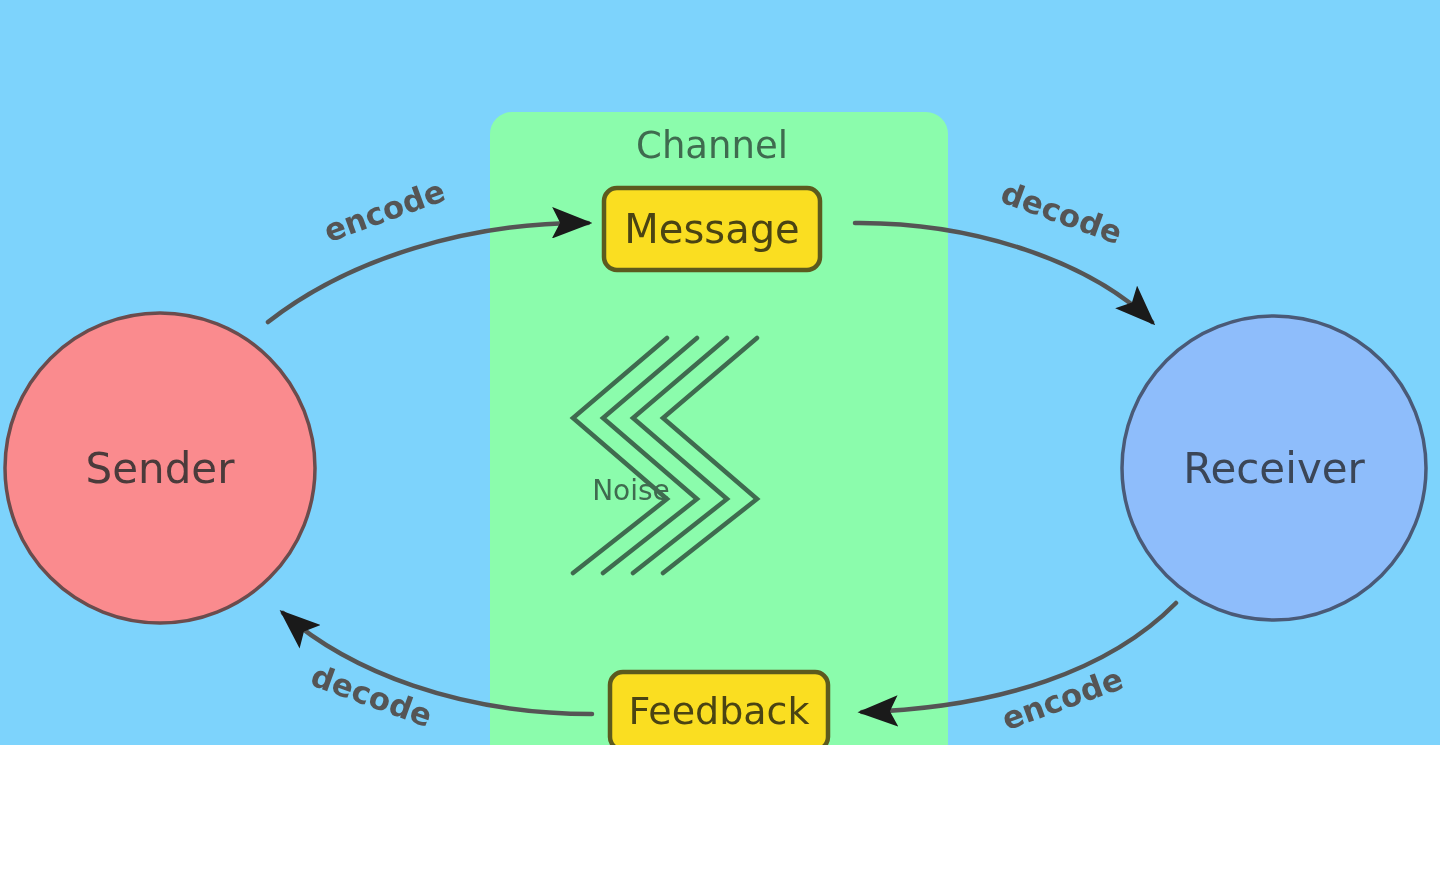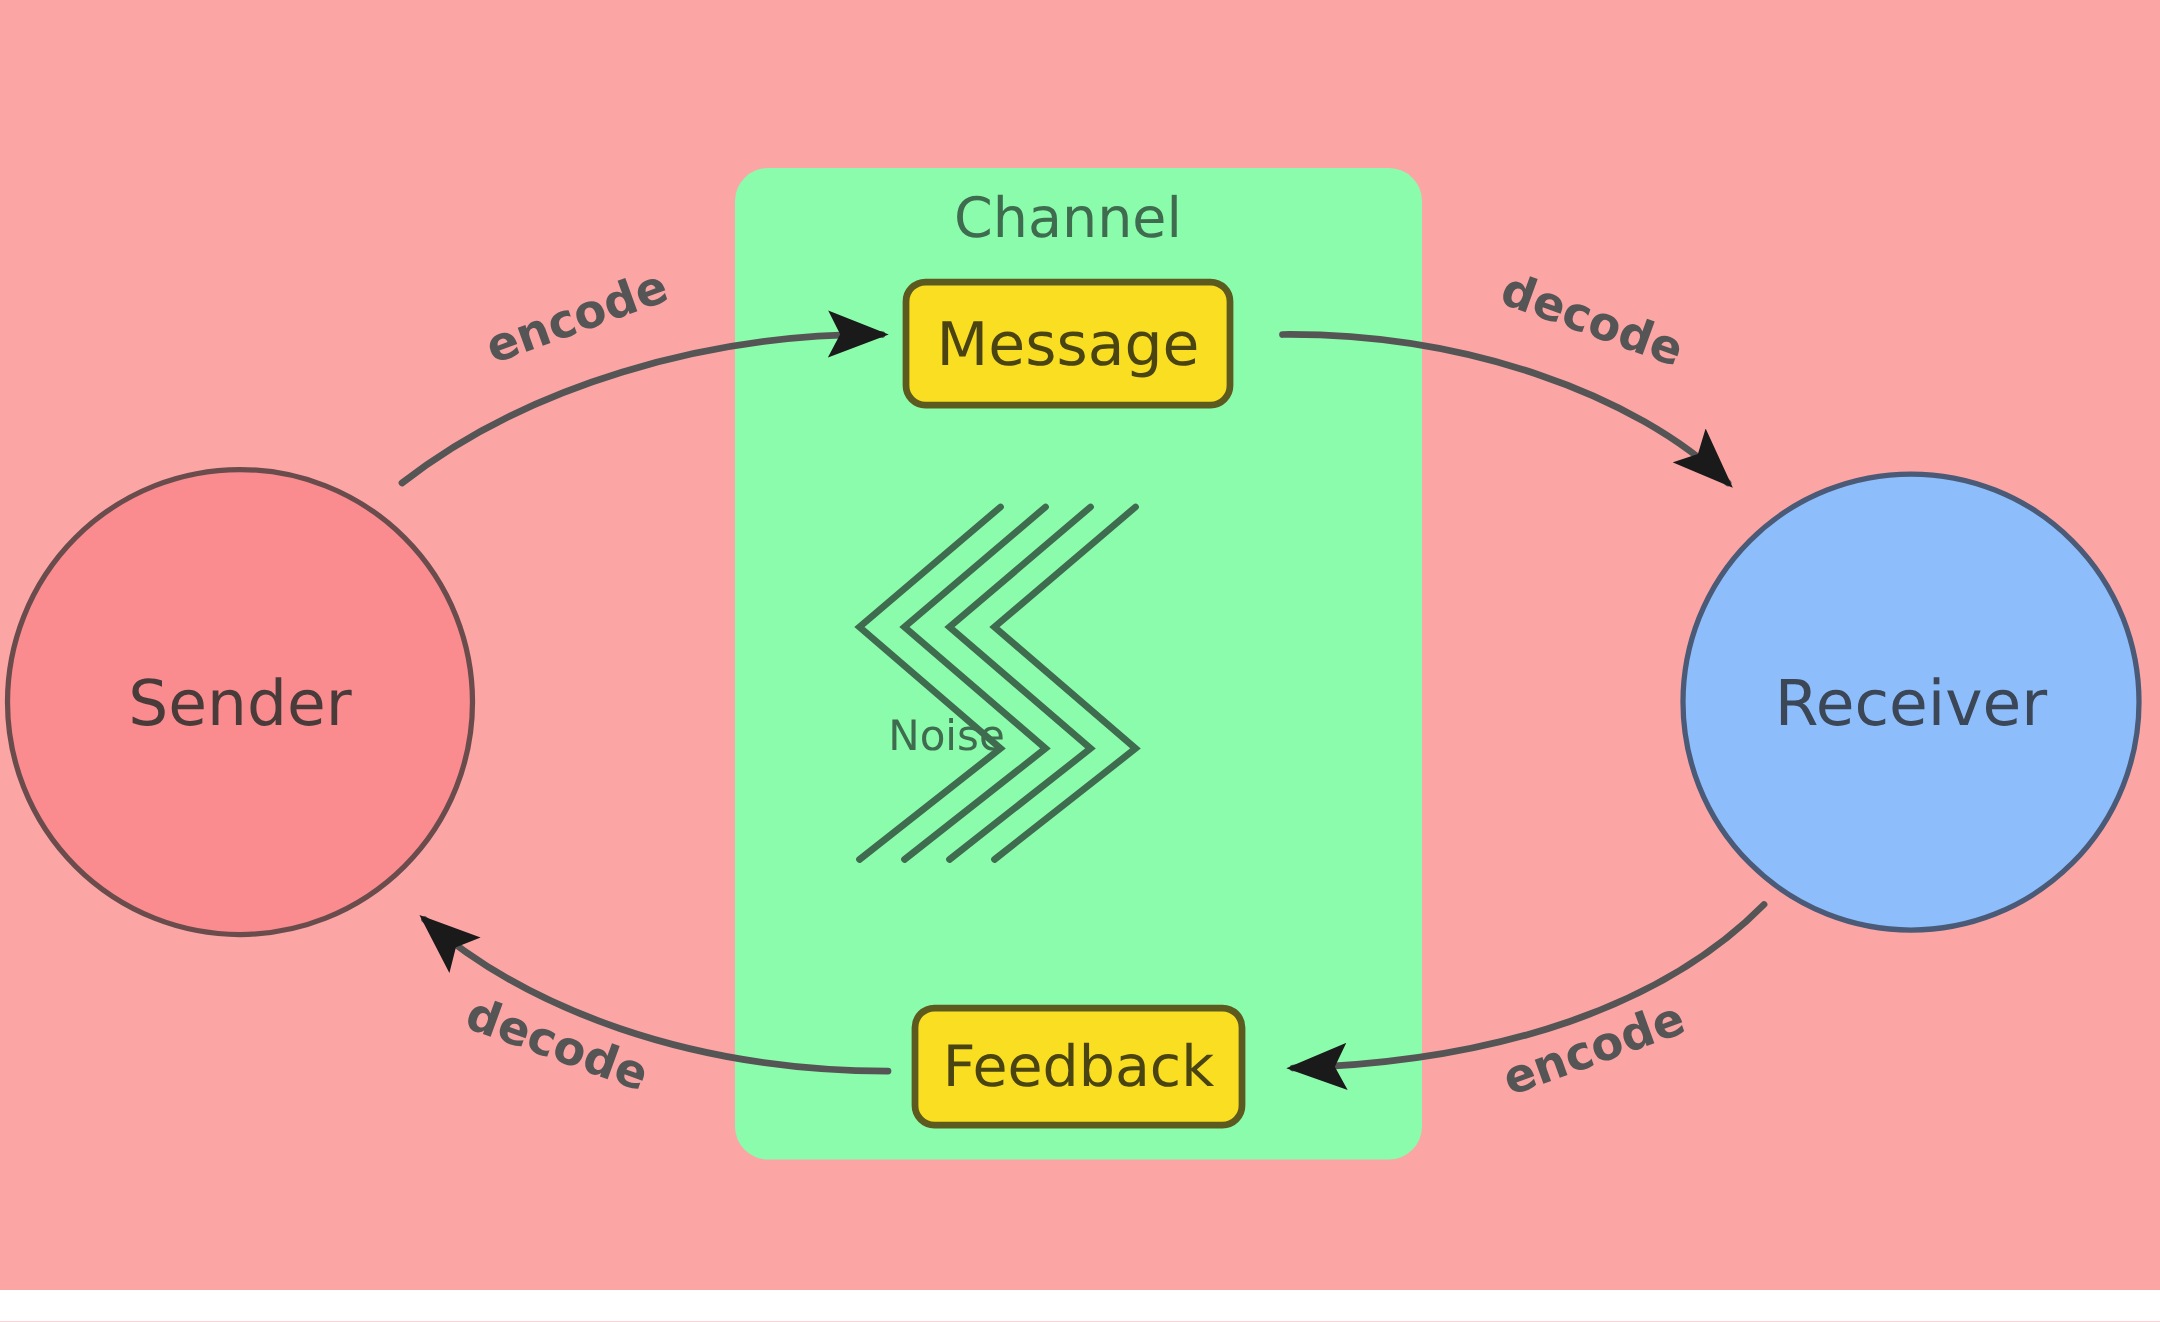--- a/index.html
+++ b/index.html
@@ -7,22 +7,22 @@
     margin: 0;
     padding: 0;
     background: #ffffff;
   }
   body {
     font-family: "DejaVu Sans", "Liberation Sans", sans-serif;
   }
   #canvas {
     position: relative;
     width: 1440px;
-    height: 860px;
-    background: #fca5a5;
+    height: 745px;
+    background: #7dd3fc;
     overflow: hidden;
   }
   #diagram-svg {
     position: absolute;
     top: 0;
     left: 0;
     width: 1440px;
     height: 881px;
   }
   .node-label {

